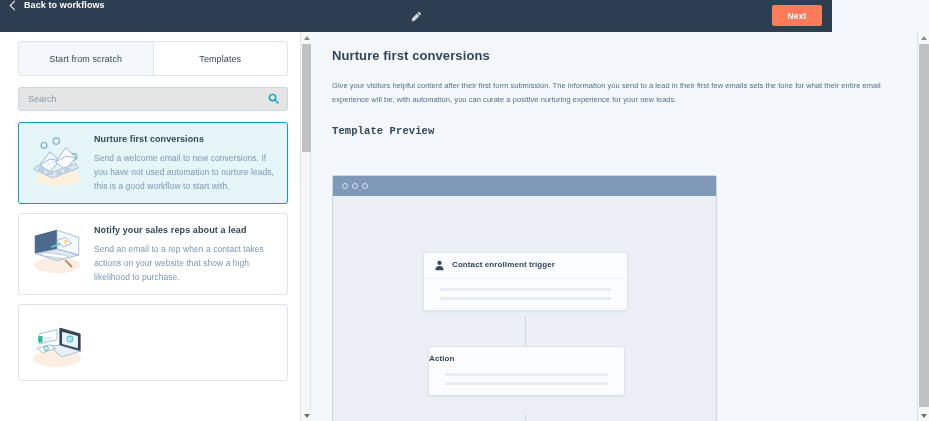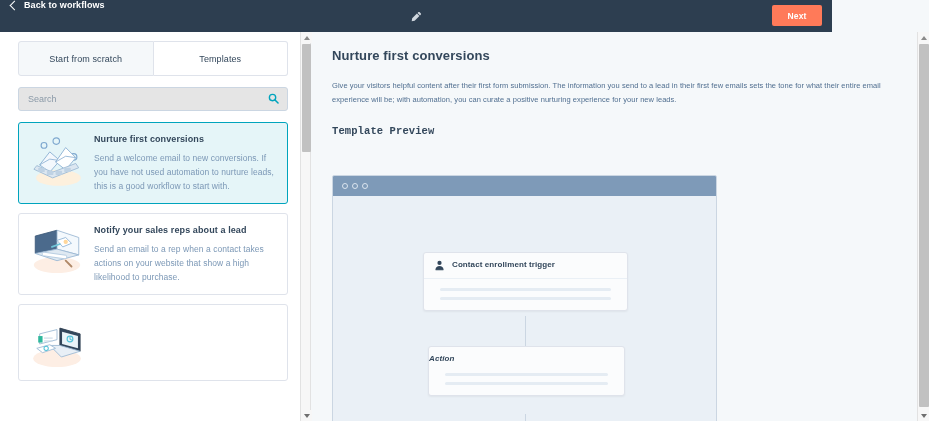--- a/index.html
+++ b/index.html
@@ -486,21 +486,21 @@
               <rect x="2.2" y="13.3" width="11.6" height="1.6" rx="0.8" fill="#33475b"></rect>
             </svg>
             <span class="node-title">Contact enrollment trigger</span>
           </div>
           <div class="node-body">
             <div class="skel"></div>
             <div class="skel" style="margin-bottom:0;"></div>
           </div>
         </div>
 
-        <div class="node" style="left:95px; top:150px; width:197px;font-style:italic;">
+        <div class="node" style="left:95px; top:150px; width:197px;">
           <div>
             <span class="node-title centered">Action</span>
           </div>
           <div class="node-body" style="padding-top:8px;">
             <div class="skel"></div>
             <div class="skel" style="margin-bottom:0;"></div>
           </div>
         </div>
       </div>
     </div>

